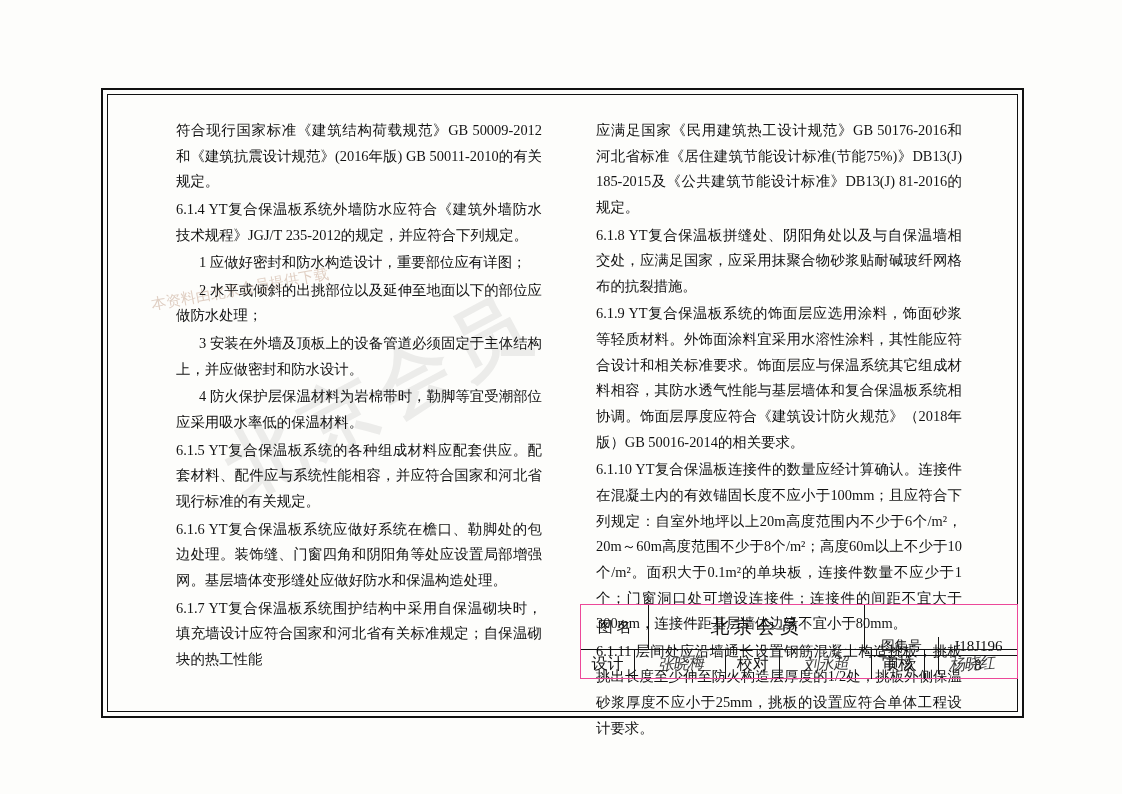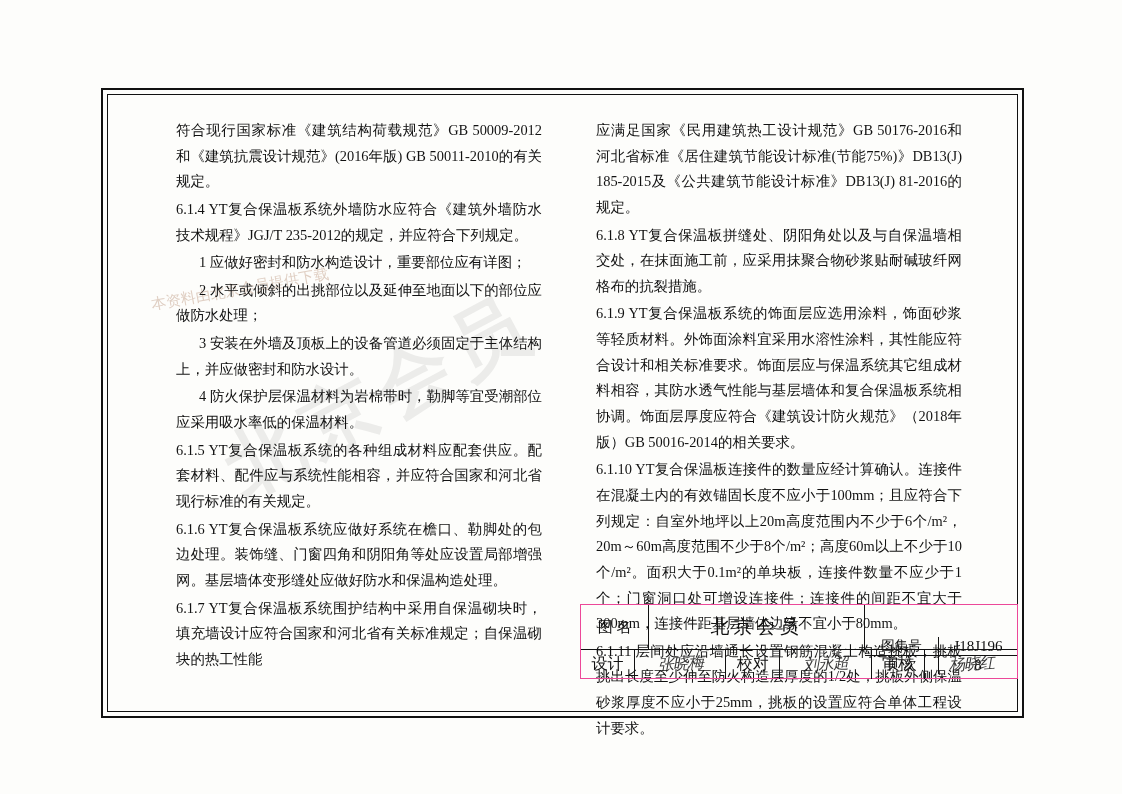--- a/index.html
+++ b/index.html
@@ -186,21 +186,21 @@
     <p class="p-indent2">2 水平或倾斜的出挑部位以及延伸至地面以下的部位应做防水处理；</p>
     <p class="p-indent2">3 安装在外墙及顶板上的设备管道必须固定于主体结构上，并应做密封和防水设计。</p>
     <p class="p-indent2">4 防火保护层保温材料为岩棉带时，勒脚等宜受潮部位应采用吸水率低的保温材料。</p>
     <p class="p-indent1">6.1.5 YT复合保温板系统的各种组成材料应配套供应。配套材料、配件应与系统性能相容，并应符合国家和河北省现行标准的有关规定。</p>
     <p class="p-indent1">6.1.6 YT复合保温板系统应做好系统在檐口、勒脚处的包边处理。装饰缝、门窗四角和阴阳角等处应设置局部增强网。基层墙体变形缝处应做好防水和保温构造处理。</p>
     <p class="p-indent1">6.1.7 YT复合保温板系统围护结构中采用自保温砌块时，填充墙设计应符合国家和河北省有关标准规定；自保温砌块的热工性能</p>
   </div>
 
   <div class="col col-right">
     <p class="p-indent1">应满足国家《民用建筑热工设计规范》GB 50176-2016和河北省标准《居住建筑节能设计标准(节能75%)》DB13(J) 185-2015及《公共建筑节能设计标准》DB13(J) 81-2016的规定。</p>
-    <p class="p-indent1">6.1.8 YT复合保温板拼缝处、阴阳角处以及与自保温墙相交处，在抹面施工前，应采用抹聚合物砂浆贴耐碱玻纤网格布的抗裂措施。</p>
+    <p class="p-indent1">6.1.8 YT复合保温板拼缝处、阴阳角处以及与自保温墙相交处，应满足国家，应采用抹聚合物砂浆贴耐碱玻纤网格布的抗裂措施。</p>
     <p class="p-indent1">6.1.9 YT复合保温板系统的饰面层应选用涂料，饰面砂浆等轻质材料。外饰面涂料宜采用水溶性涂料，其性能应符合设计和相关标准要求。饰面层应与保温系统其它组成材料相容，其防水透气性能与基层墙体和复合保温板系统相协调。饰面层厚度应符合《建筑设计防火规范》（2018年版）GB 50016-2014的相关要求。</p>
     <p class="p-indent1">6.1.10 YT复合保温板连接件的数量应经计算确认。连接件在混凝土内的有效锚固长度不应小于100mm；且应符合下列规定：自室外地坪以上20m高度范围内不少于6个/m²，20m～60m高度范围不少于8个/m²；高度60m以上不少于10个/m²。面积大于0.1m²的单块板，连接件数量不应少于1个；门窗洞口处可增设连接件；连接件的间距不宜大于300mm，连接件距基层墙体边缘不宜小于80mm。</p>
     <p class="p-indent1">6.1.11 层间处应沿墙通长设置钢筋混凝土构造挑板，挑板挑出长度至少伸至防火构造层厚度的1/2处，挑板外侧保温砂浆厚度不应小于25mm，挑板的设置应符合单体工程设计要求。</p>
   </div>
 
   <div class="titleblock">
     <div class="tb-row tb-top">
       <div class="tb-cell tb-name-label">图 名</div>
       <div class="tb-cell tb-name-value">北京会员</div>
       <div class="tb-right">

